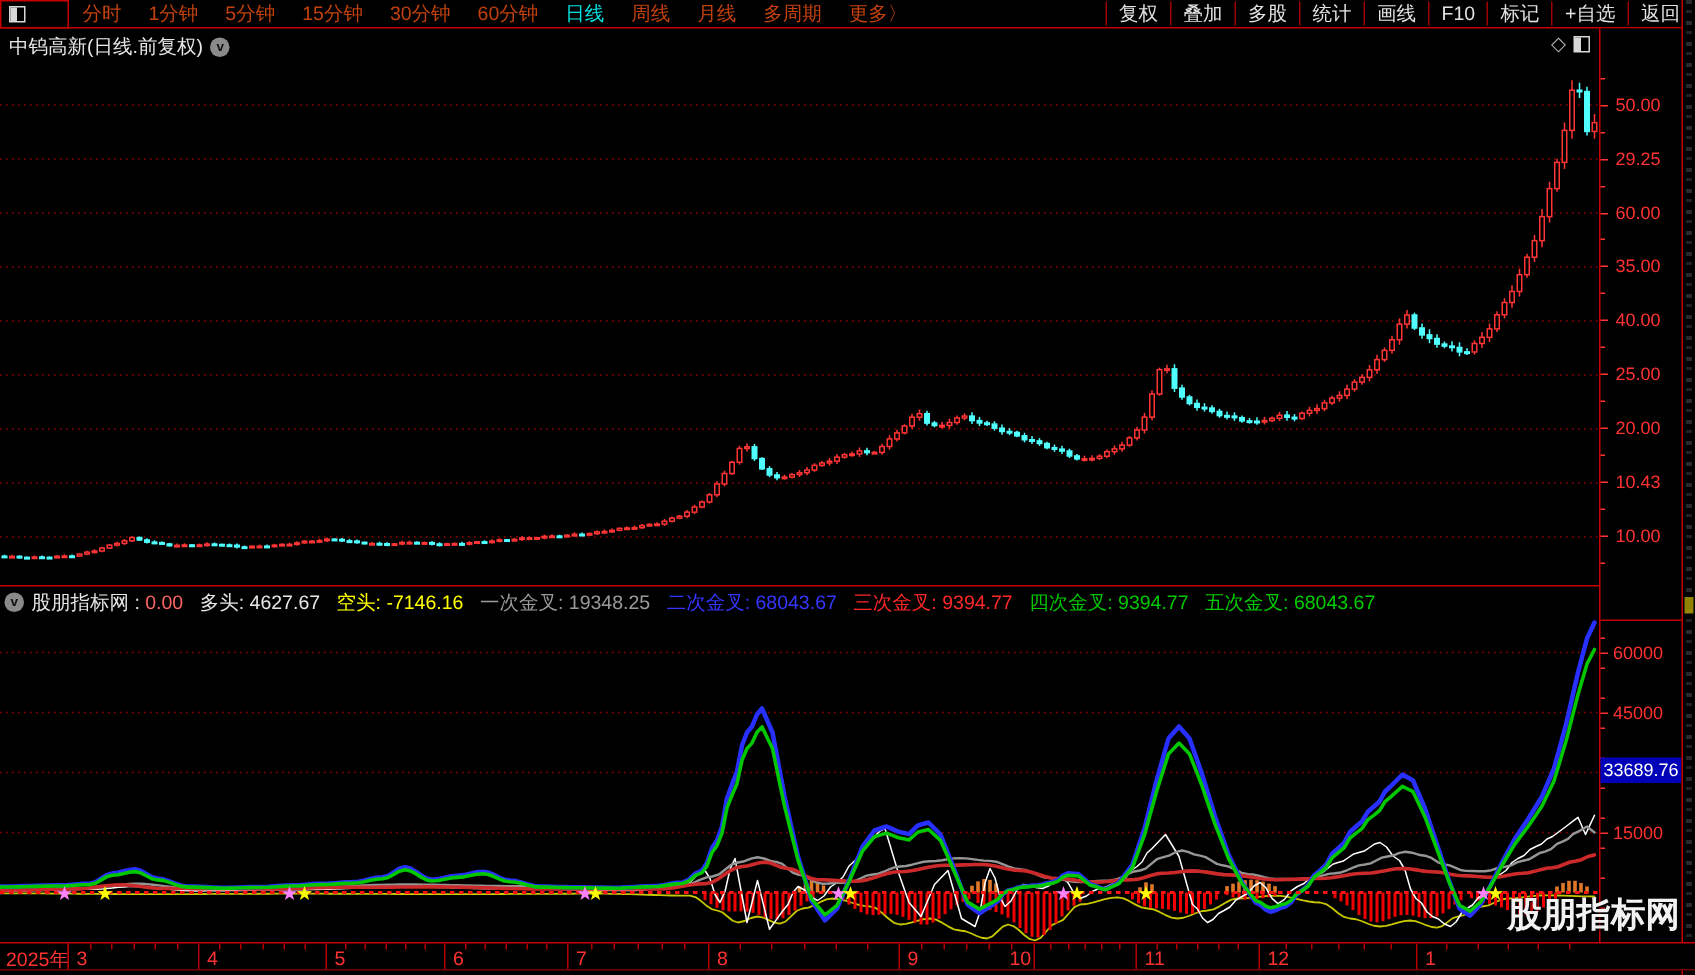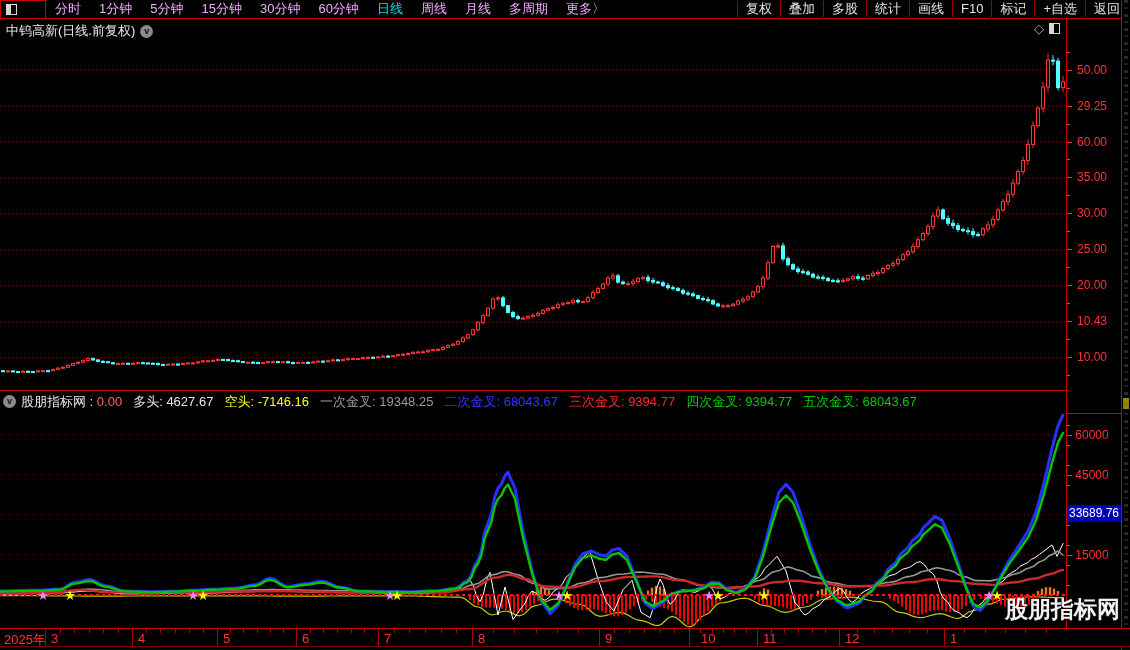--- a/index.html
+++ b/index.html
@@ -6,21 +6,21 @@
   .root{position:relative;width:1130px;height:650px;background:#000;overflow:hidden;
         font-family:"Liberation Sans","DejaVu Sans",sans-serif;}
   
   .toolbar{position:absolute;left:0;top:0;width:1130px;height:19px;background:#000;
            border-bottom:1px solid #c80000;display:flex;align-items:center;box-sizing:border-box;}
   .iconbox{width:46px;height:19px;border:1px solid #c80000;box-sizing:border-box;
            display:flex;align-items:center;padding-left:5px;flex:none;}
   .split-square{width:11px;height:11px;border:1px solid #d8d8d8;box-sizing:border-box;
                 background:linear-gradient(90deg,#d8d8d8 0 45%,#000 45%);}
   .tabs{display:flex;align-items:center;height:100%;}
-  .tab{color:#f0abfc;font-size:13px;margin:0 9px;white-space:nowrap;cursor:default;}
+  .tab{color:#c2410c;font-size:13px;margin:0 9px;white-space:nowrap;cursor:default;}
   .tab.active{color:#00e1e1;}
   .tbtns{position:absolute;right:1px;top:0;height:18px;display:flex;align-items:center;}
   .tbtn{color:#e2e2e2;font-size:13px;padding:0 8px;border-left:1px solid #a00000;
         height:16px;line-height:16px;white-space:nowrap;}
   .tbtn:last-child{border-right:1px solid #a00000;}
   
   .titlerow{position:absolute;left:6px;top:22px;display:flex;align-items:center;z-index:5;}
   .titletext{color:#e8e8e8;font-size:13px;}
   .circ{display:inline-block;width:13px;height:13px;border-radius:50%;background:#8a8a8a;
         color:#101010;font-size:9px;line-height:13px;text-align:center;margin-left:5px;font-weight:bold;}
@@ -728,21 +728,21 @@
       <div class="tick" style="top:33px;width:3px"></div>
       <div class="ylab" style="top:80px">29.25</div>
       <div class="tick" style="top:87px;width:5px"></div>
       <div class="tick" style="top:69px;width:3px"></div>
       <div class="ylab" style="top:116px">60.00</div>
       <div class="tick" style="top:123px;width:5px"></div>
       <div class="tick" style="top:105px;width:3px"></div>
       <div class="ylab" style="top:151px">35.00</div>
       <div class="tick" style="top:158px;width:5px"></div>
       <div class="tick" style="top:140px;width:3px"></div>
-      <div class="ylab" style="top:187px">30.00</div>
+      <div class="ylab" style="top:187px">40.00</div>
       <div class="tick" style="top:194px;width:5px"></div>
       <div class="tick" style="top:176px;width:3px"></div>
       <div class="ylab" style="top:223px">25.00</div>
       <div class="tick" style="top:230px;width:5px"></div>
       <div class="tick" style="top:212px;width:3px"></div>
       <div class="ylab" style="top:259px">20.00</div>
       <div class="tick" style="top:266px;width:5px"></div>
       <div class="tick" style="top:248px;width:3px"></div>
       <div class="ylab" style="top:295px">10.43</div>
       <div class="tick" style="top:302px;width:5px"></div>
@@ -820,21 +820,21 @@
       <div class="mtick" style="left:536px"></div>
       <div class="mtick" style="left:557px"></div>
       <div class="mtick" style="left:578px"></div>
       <span class="mon" style="left:605px">9</span>
       <div class="bnd" style="left:599px"></div>
       <div class="mtick" style="left:614px"></div>
       <div class="mtick" style="left:629px"></div>
       <div class="mtick" style="left:644px"></div>
       <div class="mtick" style="left:659px"></div>
       <div class="mtick" style="left:674px"></div>
-      <span class="mon" style="left:701px">10</span>
+      <span class="mon" style="left:673px">10</span>
       <div class="bnd" style="left:689px"></div>
       <div class="mtick" style="left:700px"></div>
       <div class="mtick" style="left:712px"></div>
       <div class="mtick" style="left:723px"></div>
       <div class="mtick" style="left:734px"></div>
       <div class="mtick" style="left:746px"></div>
       <span class="mon" style="left:763px">11</span>
       <div class="bnd" style="left:757px"></div>
       <div class="mtick" style="left:771px"></div>
       <div class="mtick" style="left:784px"></div>

